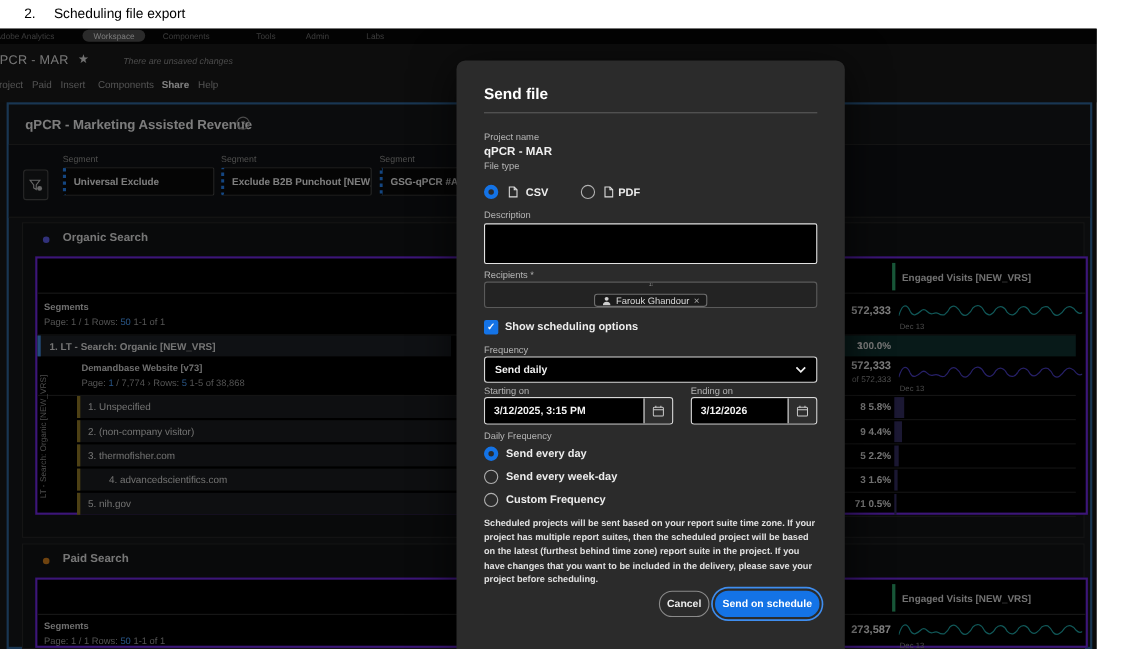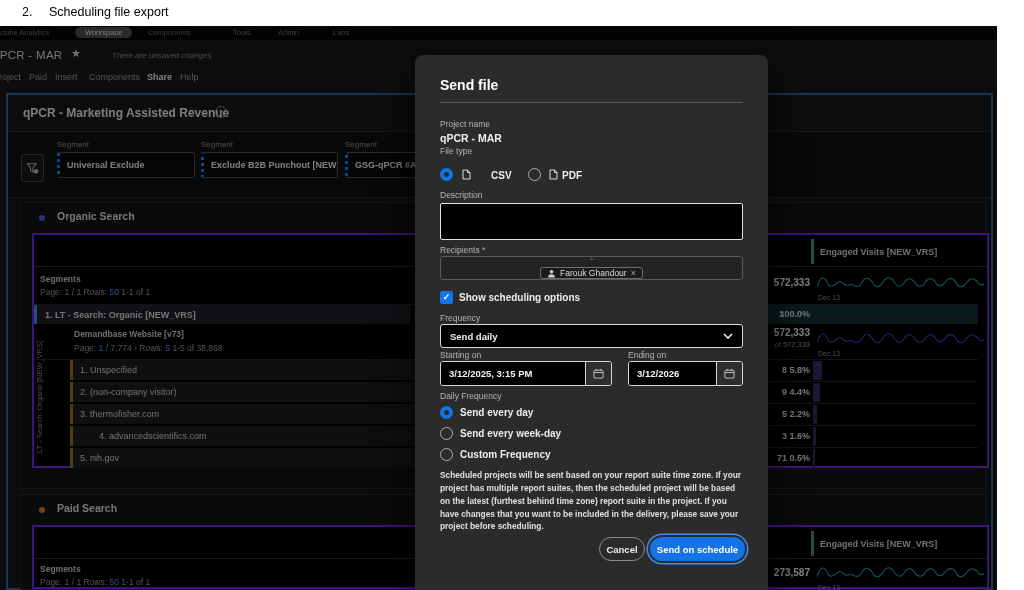--- a/index.html
+++ b/index.html
@@ -288,21 +288,21 @@
 
     <span class="m-label" style="top:64px;">Project name</span>
     <span class="m-value" style="top:77px;">qPCR - MAR</span>
 
     <span class="m-label" style="top:91px;">File type</span>
     <span class="radio on" style="left:25px;top:113px;"></span>
     <svg class="s" style="left:47px;top:114px;" viewBox="0 0 9 11" width="9" height="11">
         <path d="M1 1 H5.5 L8 3.5 V10 H1 Z" fill="none" stroke="#ddd"></path>
         <path d="M5.5 1 V3.5 H8" fill="none" stroke="#ddd"></path>
       </svg>
-    <span class="r-lab" style="left:76px;top:115px;text-align:right;">CSV</span>
+    <span class="r-lab" style="left:63px;top:115px;text-align:right;">CSV</span>
     <span class="radio off" style="left:113px;top:113px;"></span>
     <svg class="s" style="left:134px;top:114px;" viewBox="0 0 9 11" width="9" height="11">
         <path d="M1 1 H5.5 L8 3.5 V10 H1 Z" fill="none" stroke="#ddd"></path>
         <path d="M5.5 1 V3.5 H8" fill="none" stroke="#ddd"></path>
       </svg>
     <span class="r-lab" style="left:147px;top:115px;">PDF</span>
 
     <span class="m-label" style="top:135px;">Description</span>
     <div class="s m-textarea" style="top:148px;"></div>
 

